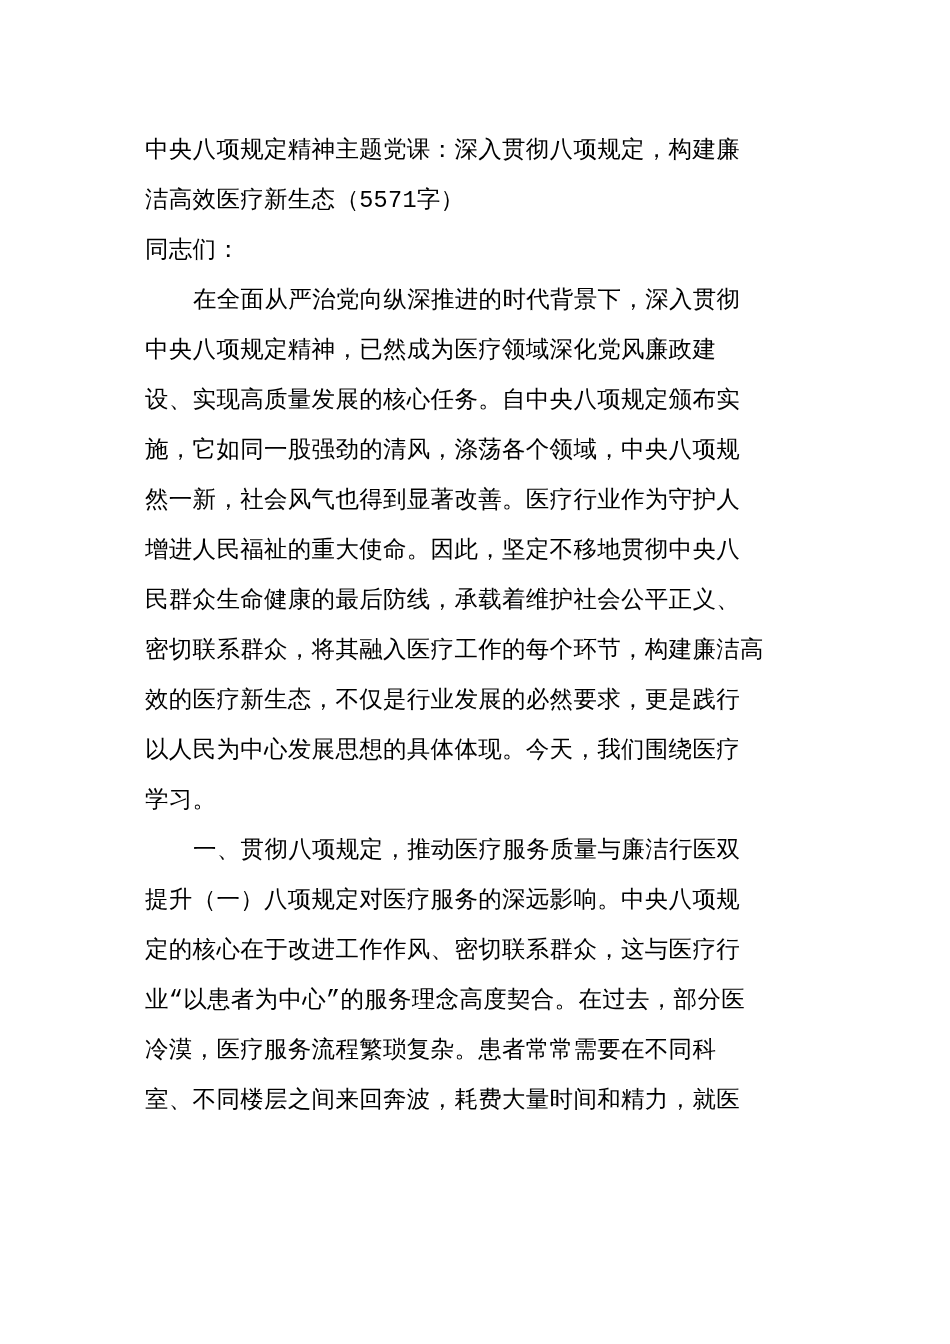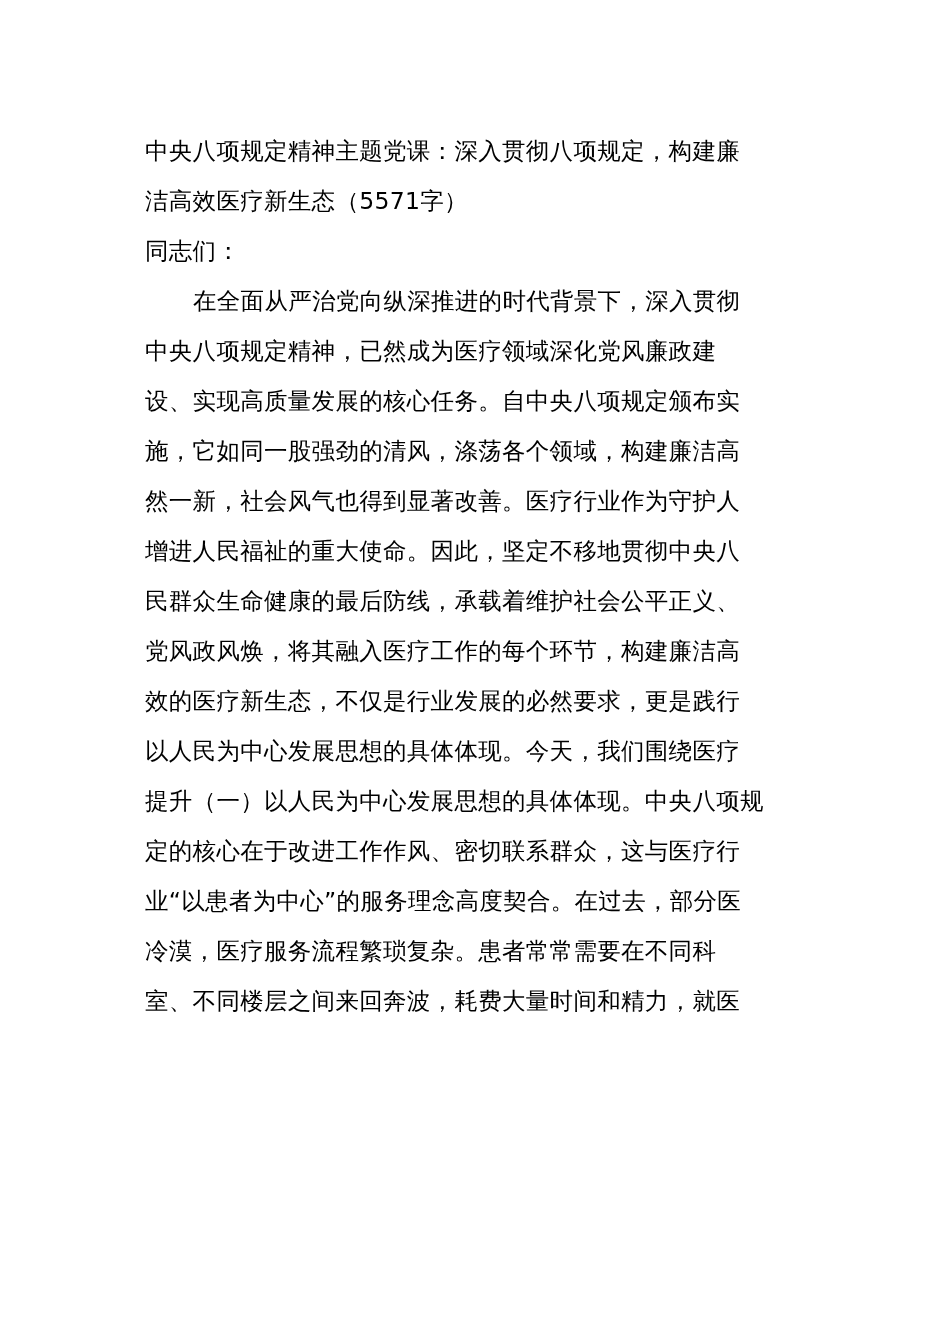--- a/index.html
+++ b/index.html
@@ -13,20 +13,21 @@
       position: relative;
       overflow: hidden;
       font-family: "DejaVu Sans", sans-serif;
       color: #000000;
     }
     .page {
       position: absolute;
       left: 145px;
       top: 126px;
       width: 650px;
+      font-family: Liberation Mono, monospace;
     }
     .line {
       font-size: 23.5px;
       line-height: 50px;
       height: 50px;
       white-space: nowrap;
       letter-spacing: 0.3px;
     }
     .indent {
       padding-left: 48px;
@@ -37,29 +38,31 @@
 
 <div class="page">
   <div class="line">中央八项规定精神主题党课：深入贯彻八项规定，构建廉</div>
   <div class="line">洁高效医疗新生态（5571字）</div>
   <div class="line">同志们：</div>
 
   <div>
     <div class="line indent">在全面从严治党向纵深推进的时代背景下，深入贯彻</div>
     <div class="line">中央八项规定精神，已然成为医疗领域深化党风廉政建</div>
     <div class="line">设、实现高质量发展的核心任务。自中央八项规定颁布实</div>
-    <div class="line">施，它如同一股强劲的清风，涤荡各个领域，构建廉洁高</div>
+    <div class="line">施，它如同一股强劲的清风，涤荡各个领域，中央八项规</div>
     <div class="line">然一新，社会风气也得到显著改善。医疗行业作为守护人</div>
     <div class="line">增进人民福祉的重大使命。因此，坚定不移地贯彻中央八</div>
     <div class="line">民群众生命健康的最后防线，承载着维护社会公平正义、</div>
-    <div class="line">党风政风焕，将其融入医疗工作的每个环节，构建廉洁高</div>
+    <div class="line">密切联系群众，将其融入医疗工作的每个环节，构建廉洁高</div>
     <div class="line">效的医疗新生态，不仅是行业发展的必然要求，更是践行</div>
     <div class="line">以人民为中心发展思想的具体体现。今天，我们围绕医疗</div>
+    <div class="line">学习。</div>
   </div>
 
   <div>
-    <div class="line">提升（一）以人民为中心发展思想的具体体现。中央八项规</div>
+    <div class="line indent">一、贯彻八项规定，推动医疗服务质量与廉洁行医双</div>
+    <div class="line">提升（一）八项规定对医疗服务的深远影响。中央八项规</div>
     <div class="line">定的核心在于改进工作作风、密切联系群众，这与医疗行</div>
     <div class="line">业“以患者为中心”的服务理念高度契合。在过去，部分医</div>
     <div class="line">冷漠，医疗服务流程繁琐复杂。患者常常需要在不同科</div>
     <div class="line">室、不同楼层之间来回奔波，耗费大量时间和精力，就医</div>
   </div>
 </div>
 
 </body></html>

